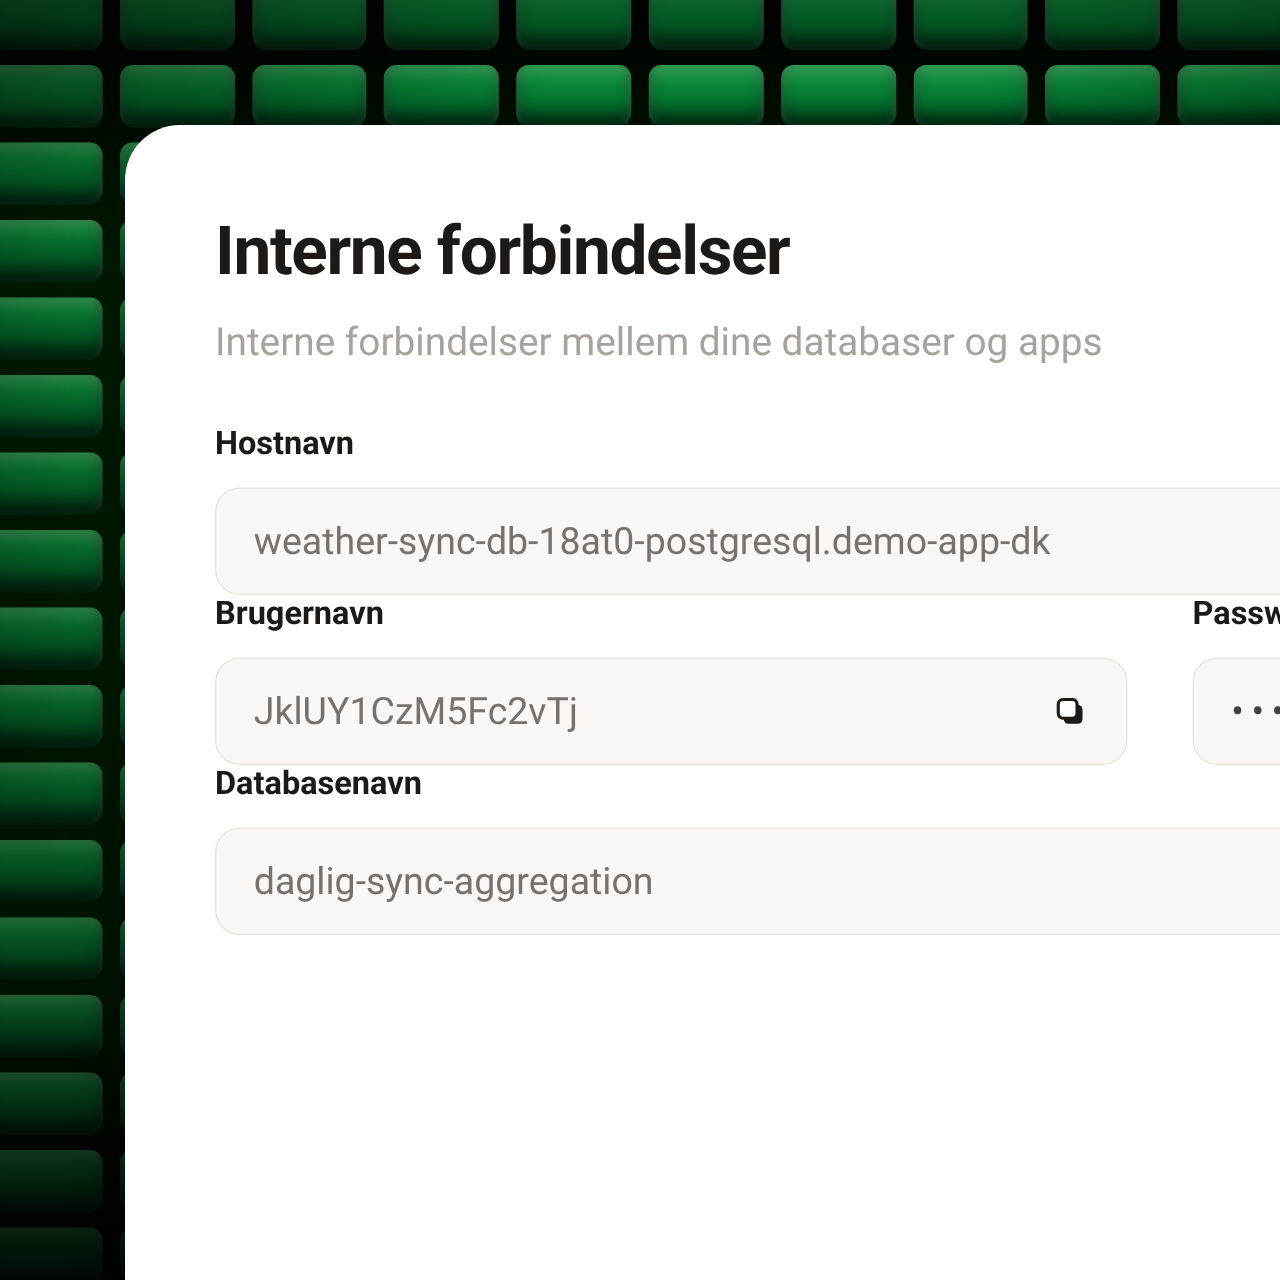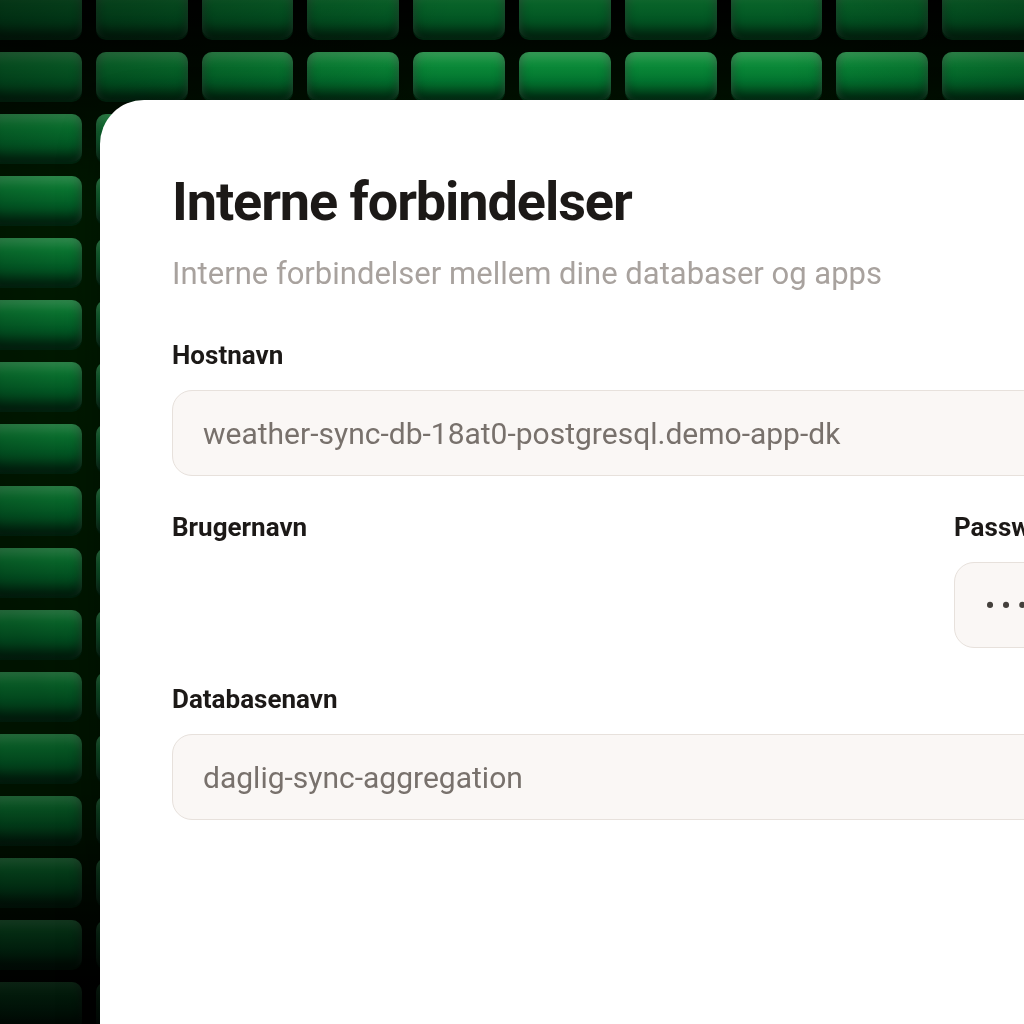--- a/index.html
+++ b/index.html
@@ -62,21 +62,21 @@
     margin-top: 22px;
     font-size: 31px;
     font-weight: 400;
     color: #a8a29e;
     white-space: nowrap;
   }
 
   .fields { margin-top: 48px; }
 
   .row { display: flex; gap: 52px; }
-  .field { flex: 1; min-width: 0; margin-top: 36px; }
+  .field { flex: 1; min-width: 0; }
   .field.first { margin-top: 0; }
 
   .label {
     font-size: 26px;
     font-weight: 700;
     color: #1c1917;
     margin-bottom: 20px;
     white-space: nowrap;
   }
 
@@ -305,20 +305,29 @@
     <div class="field first">
       <div class="label">Hostnavn</div>
       <div class="value-box">
         <span class="text">weather-sync-db-18at0-postgresql.demo-app-dk</span>
       </div>
     </div>
 
     <div class="row">
       <div class="field username">
         <div class="label">Brugernavn</div>
+        <div class="value-box">
+          <span class="text">JklUY1CzM5Fc2vTj</span>
+          <span class="copy-btn">
+            <svg viewBox="0 0 24 24" fill="none">
+              <rect x="8" y="8" width="12" height="12" rx="3" fill="#1c1917"></rect>
+              <rect x="4.5" y="4.5" width="12" height="12" rx="3" fill="#ffffff" stroke="#1c1917" stroke-width="2"></rect>
+            </svg>
+          </span>
+        </div>
       </div>
 
       <div class="field password">
         <div class="label">Password</div>
         <div class="value-box">
           <span class="text dots">••••••••••</span>
         </div>
       </div>
     </div>
 

